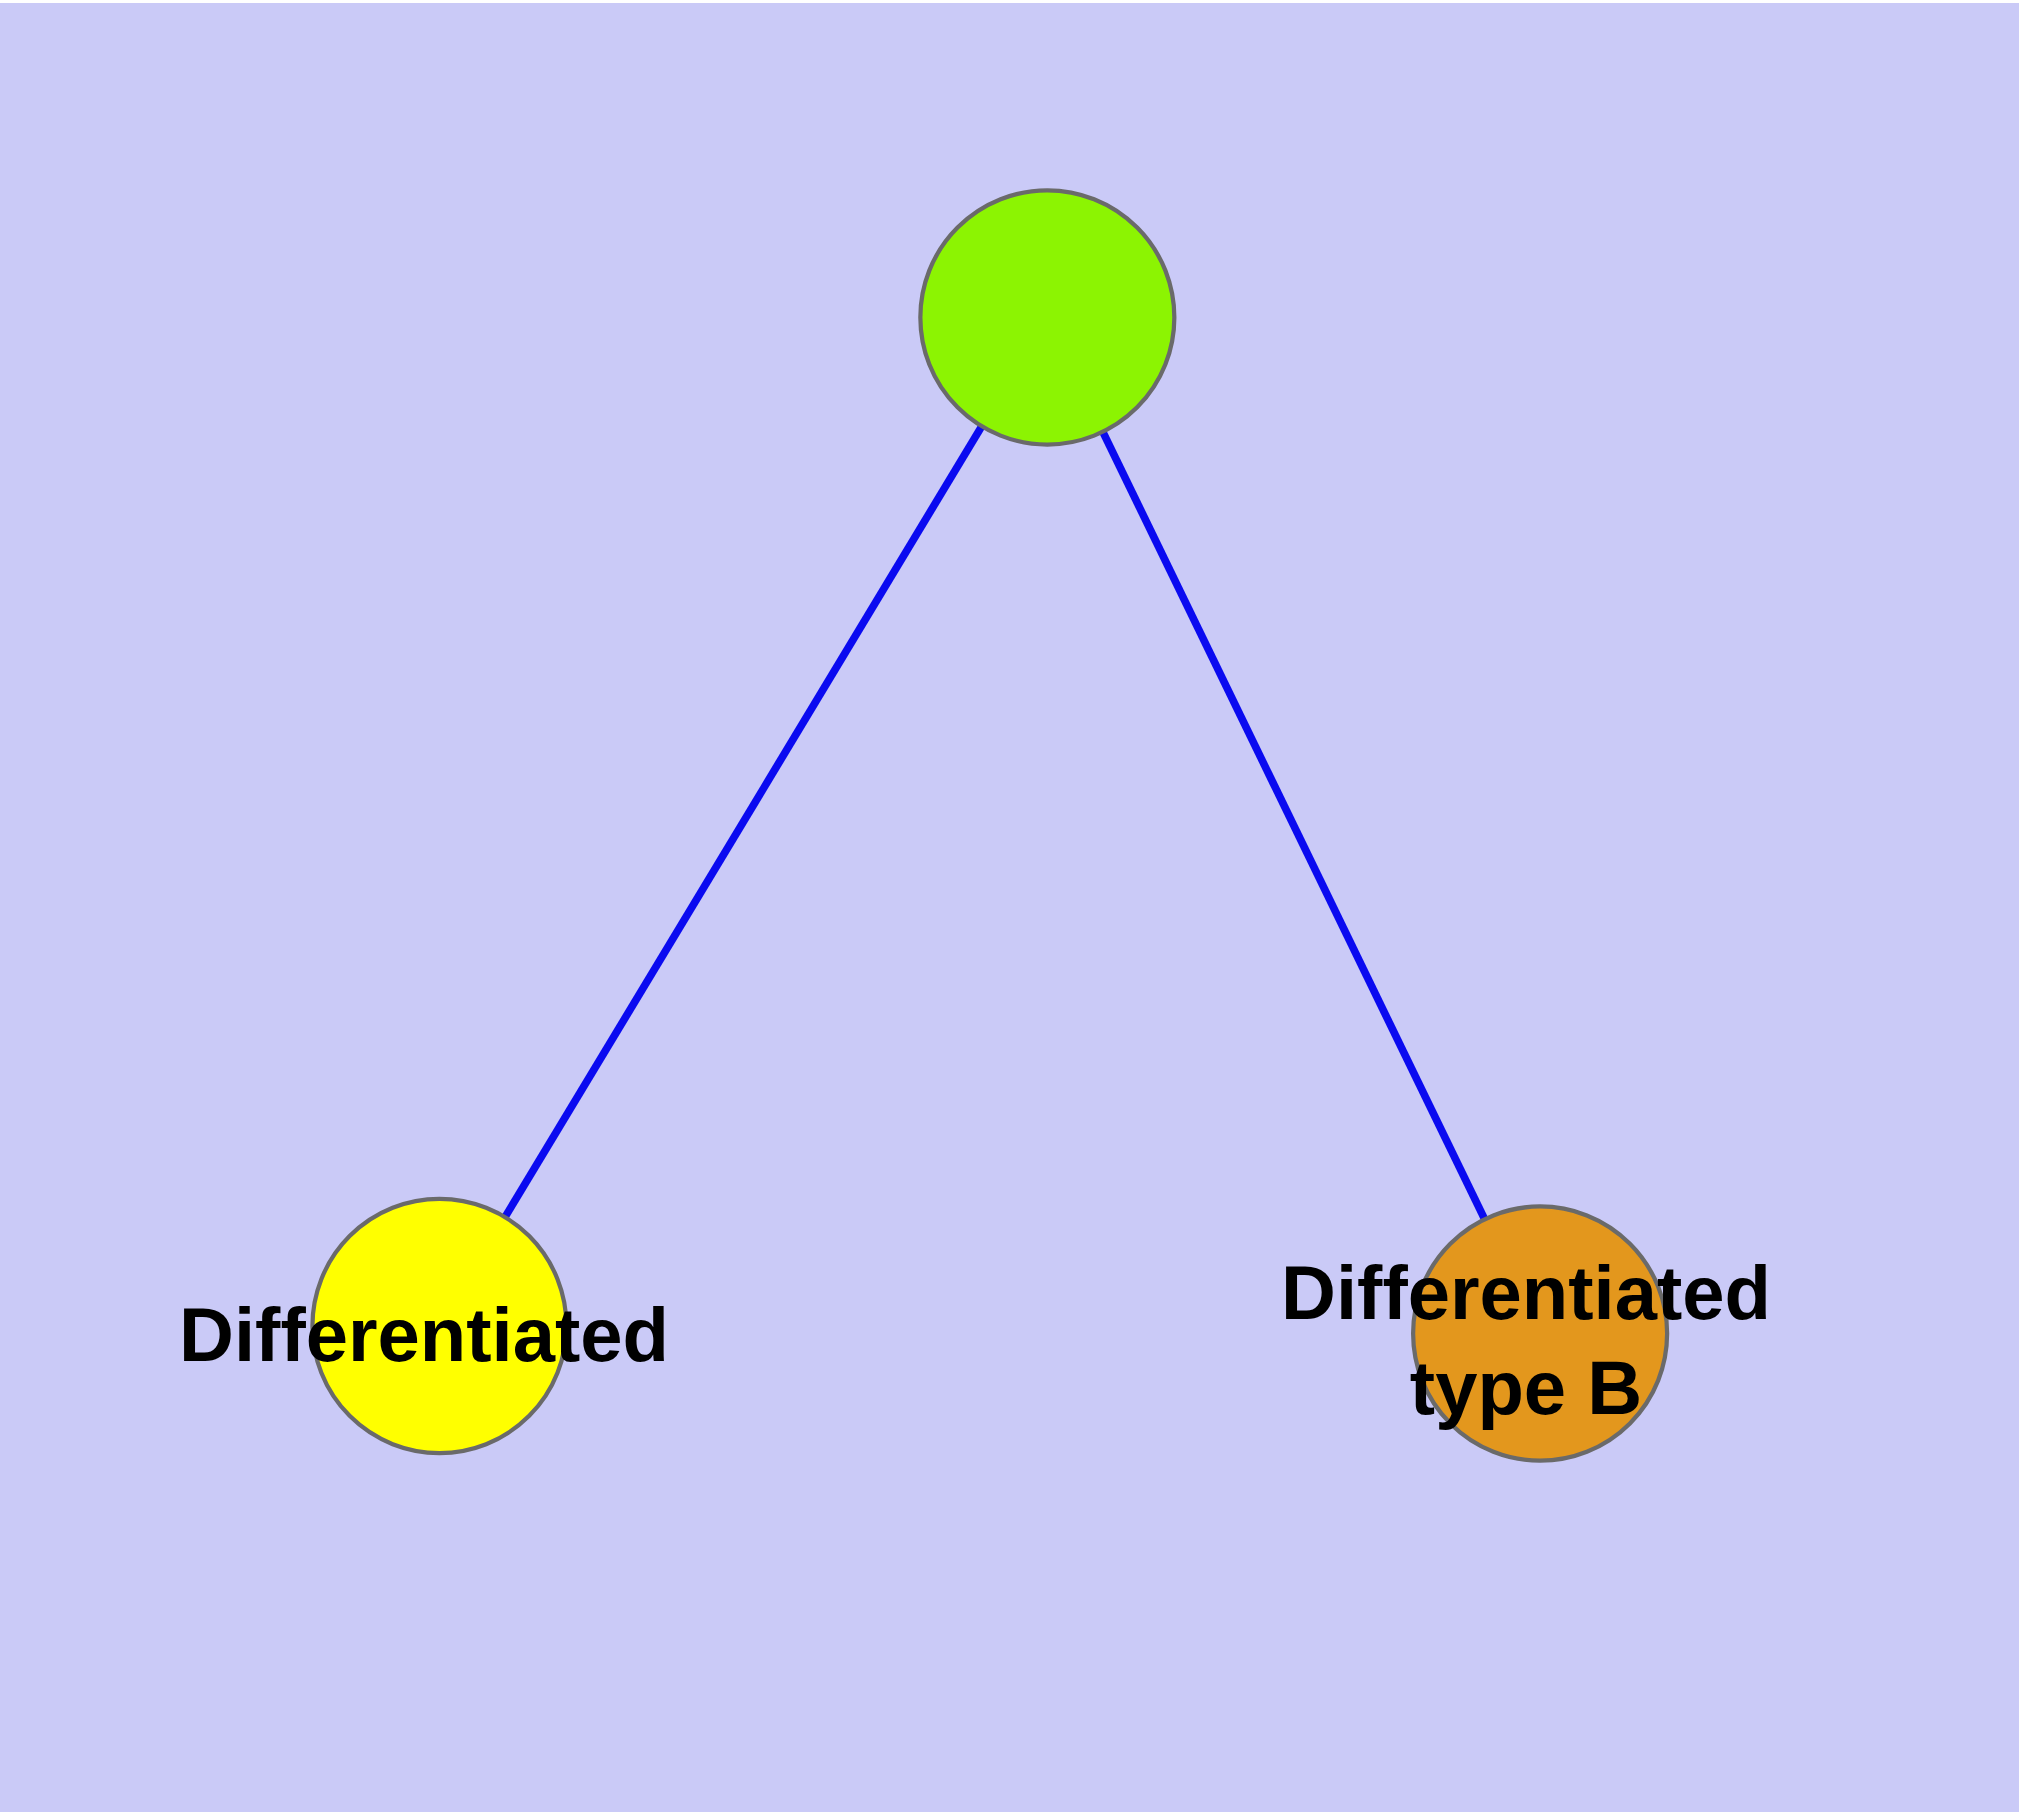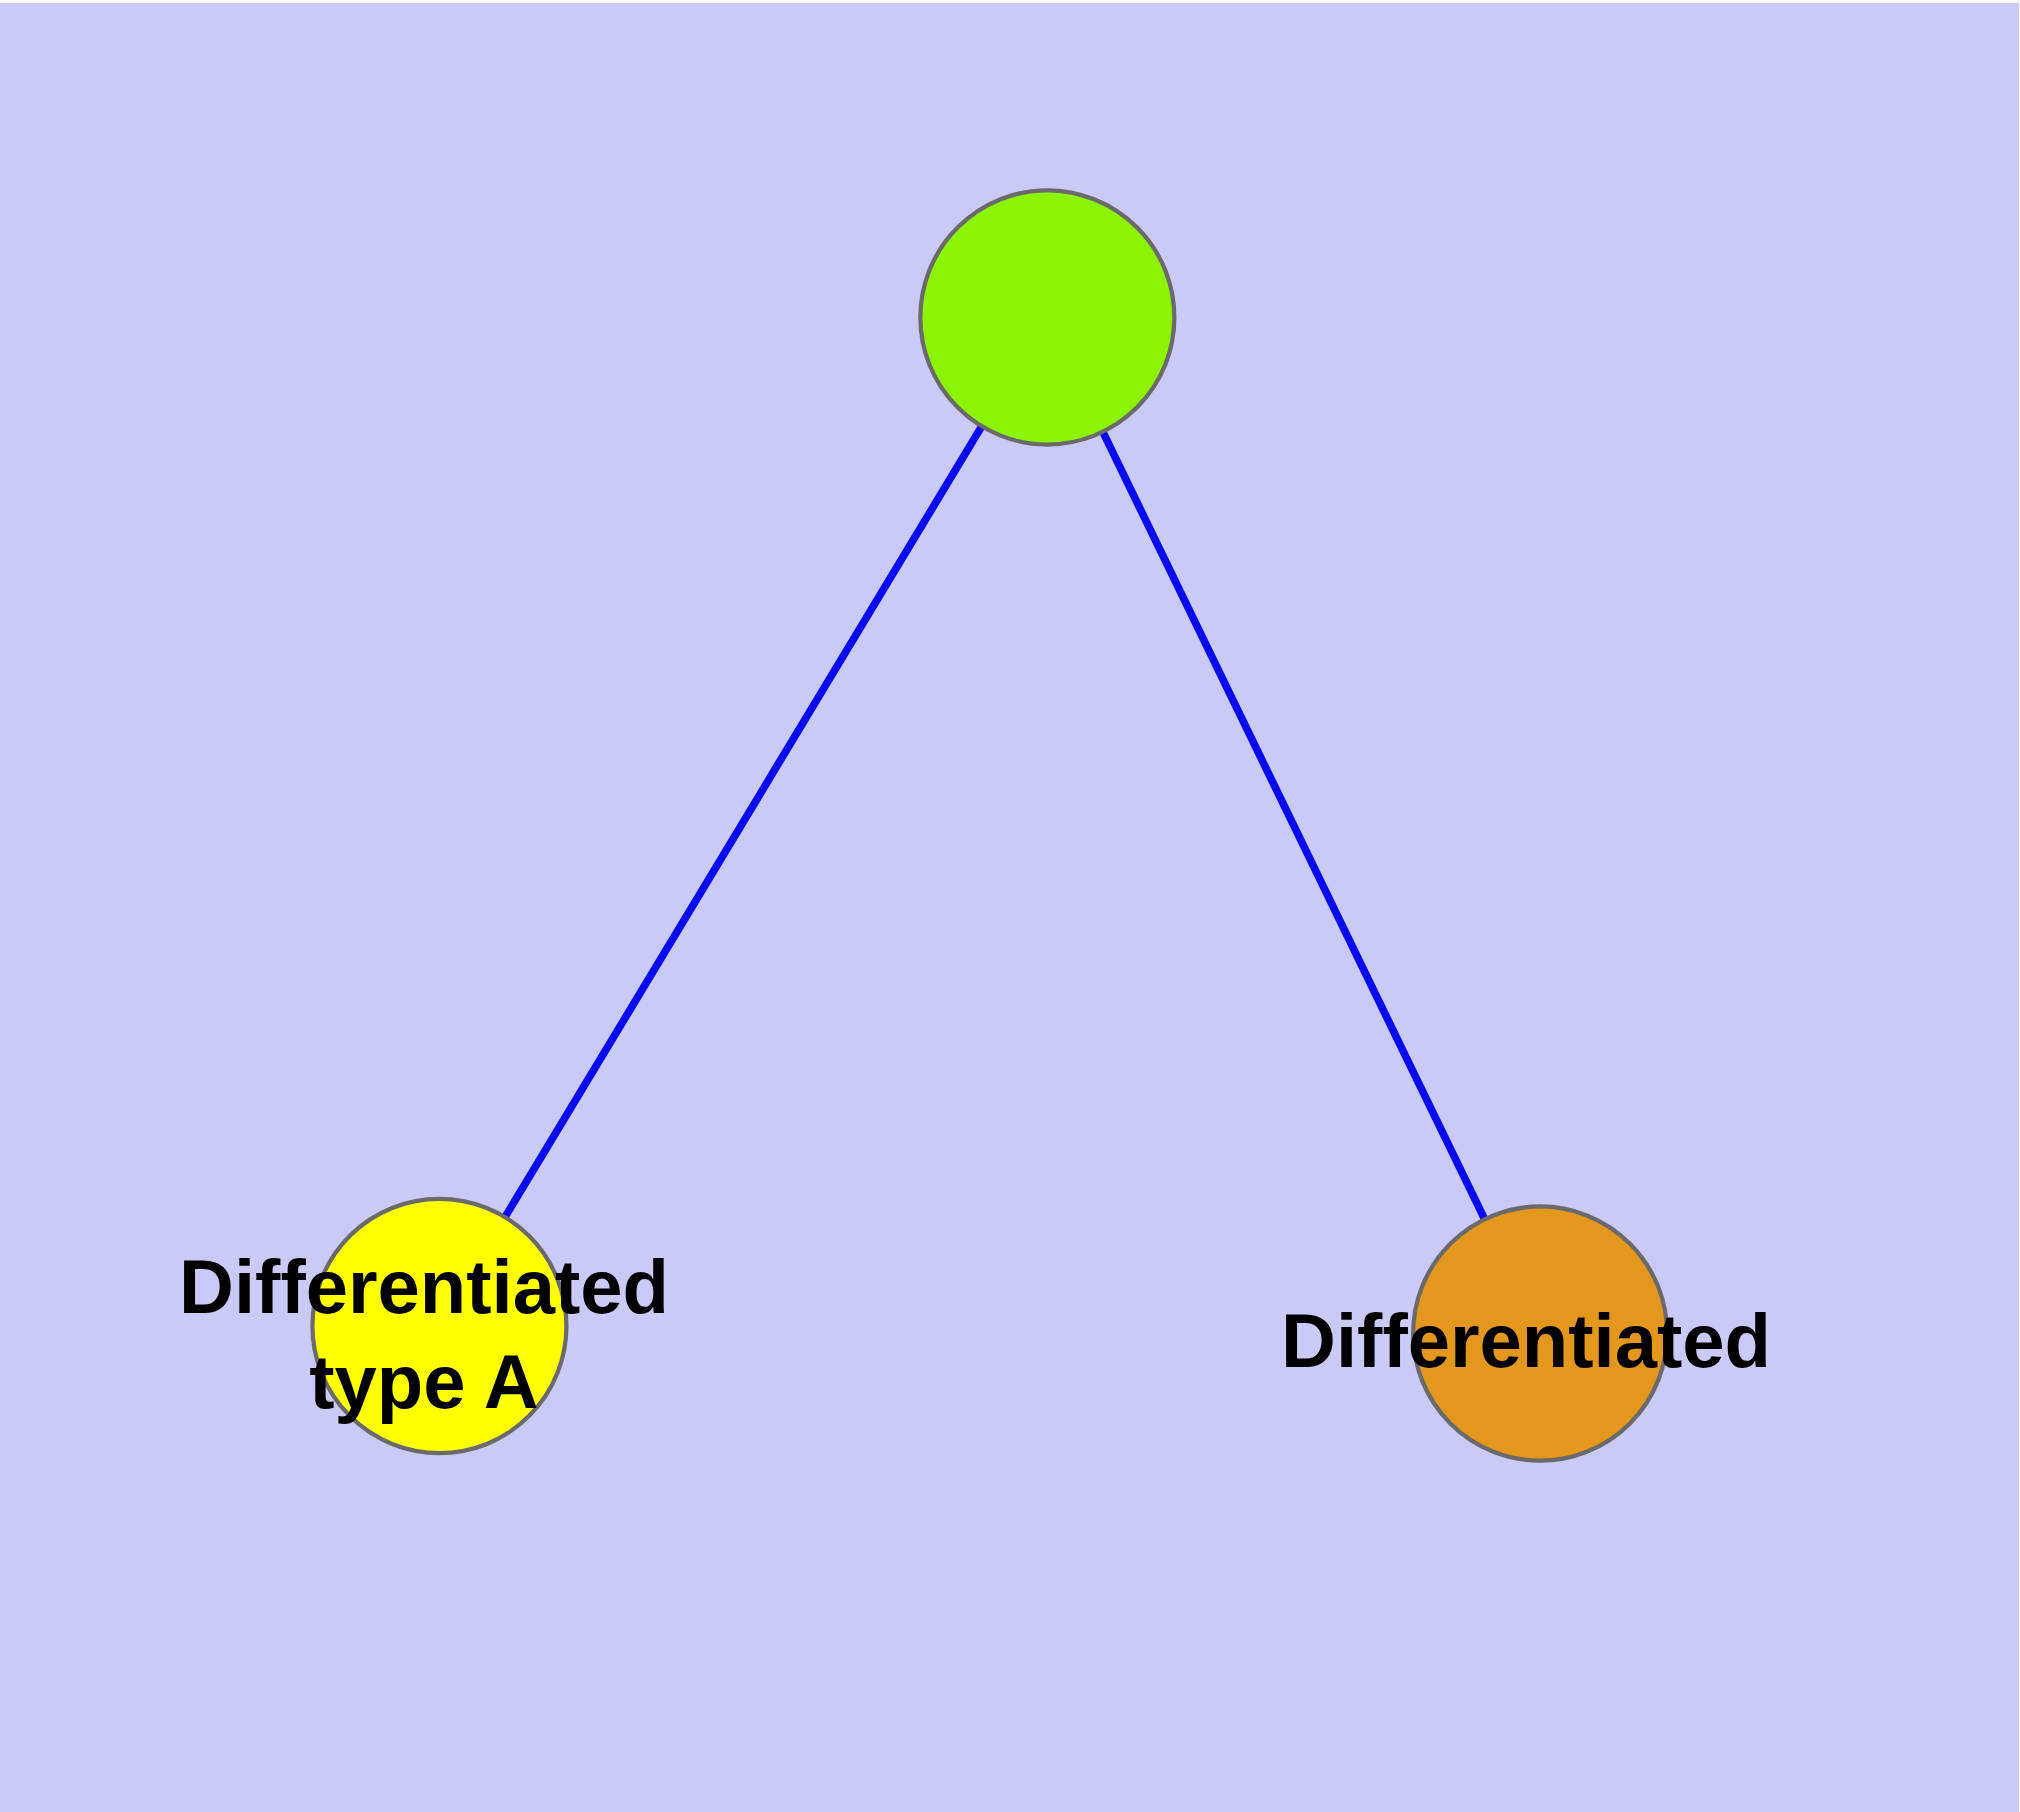--- a/index.html
+++ b/index.html
@@ -69,22 +69,22 @@
       <line class="edge" x1="1237" y1="371" x2="1819" y2="1570" data-bind-style="stroke:diagram.edges.1.color" style="stroke: rgb(10, 10, 240);"></line>
 
       <circle class="node-circle" cx="1237" cy="371" r="150" data-bind-style="fill:diagram.nodes.stem.fill;stroke:diagram.node_border_color" style="fill: rgb(140, 244, 2); stroke: rgb(106, 106, 106);"></circle>
       <circle class="node-circle" cx="519" cy="1561" r="150" data-bind-style="fill:diagram.nodes.type_a.fill;stroke:diagram.node_border_color" style="fill: rgb(255, 255, 0); stroke: rgb(106, 106, 106);"></circle>
       <circle class="node-circle" cx="1819" cy="1570" r="150" data-bind-style="fill:diagram.nodes.type_b.fill;stroke:diagram.node_border_color" style="fill: rgb(227, 151, 29); stroke: rgb(106, 106, 106);"></circle>
     </svg>
 
 
     <div class="node-label label-type-a">
       <span class="line" data-bind="diagram.nodes.type_a.label_line1">Differentiated</span>
-      <span class="line" data-bind="diagram.nodes.type_a.label_line2">type A</span>
     </div>
 
     <div class="node-label label-type-b">
       <span class="line" data-bind="diagram.nodes.type_b.label_line1">Differentiated</span>
+      <span class="line" data-bind="diagram.nodes.type_b.label_line2">type B</span>
     </div>
 
   </div>
 </div>
 
 
 </body></html>

